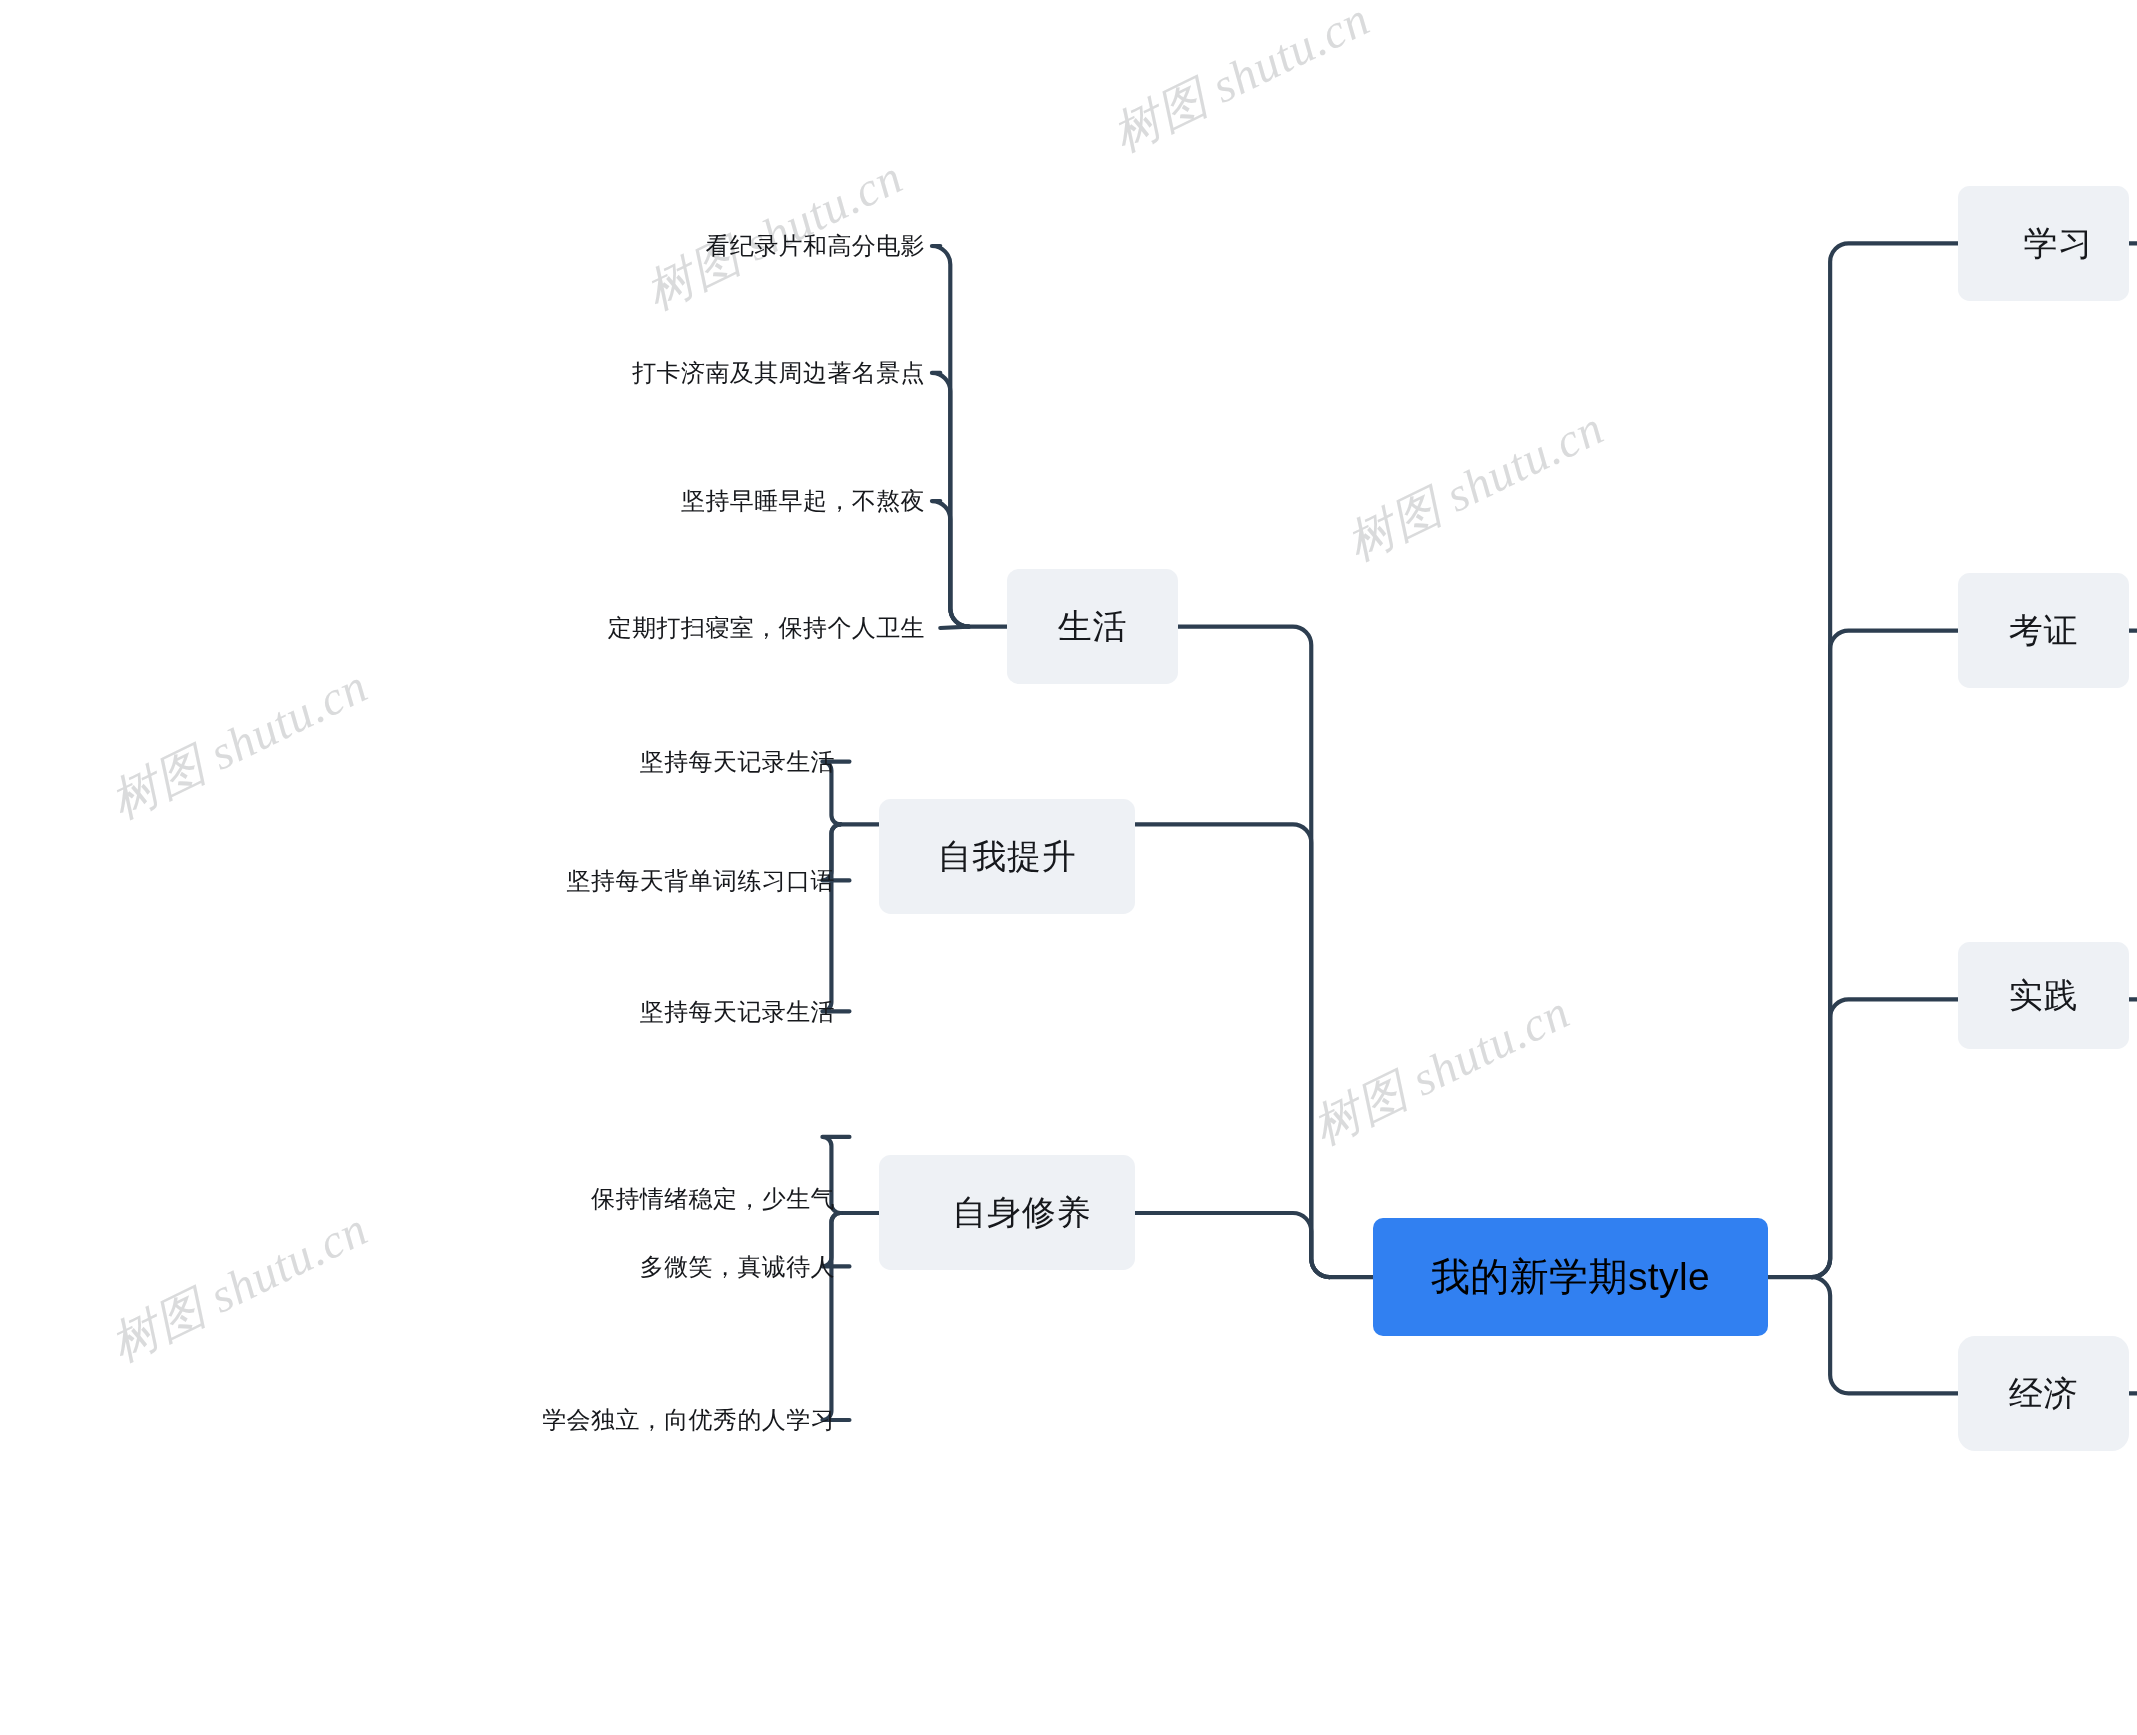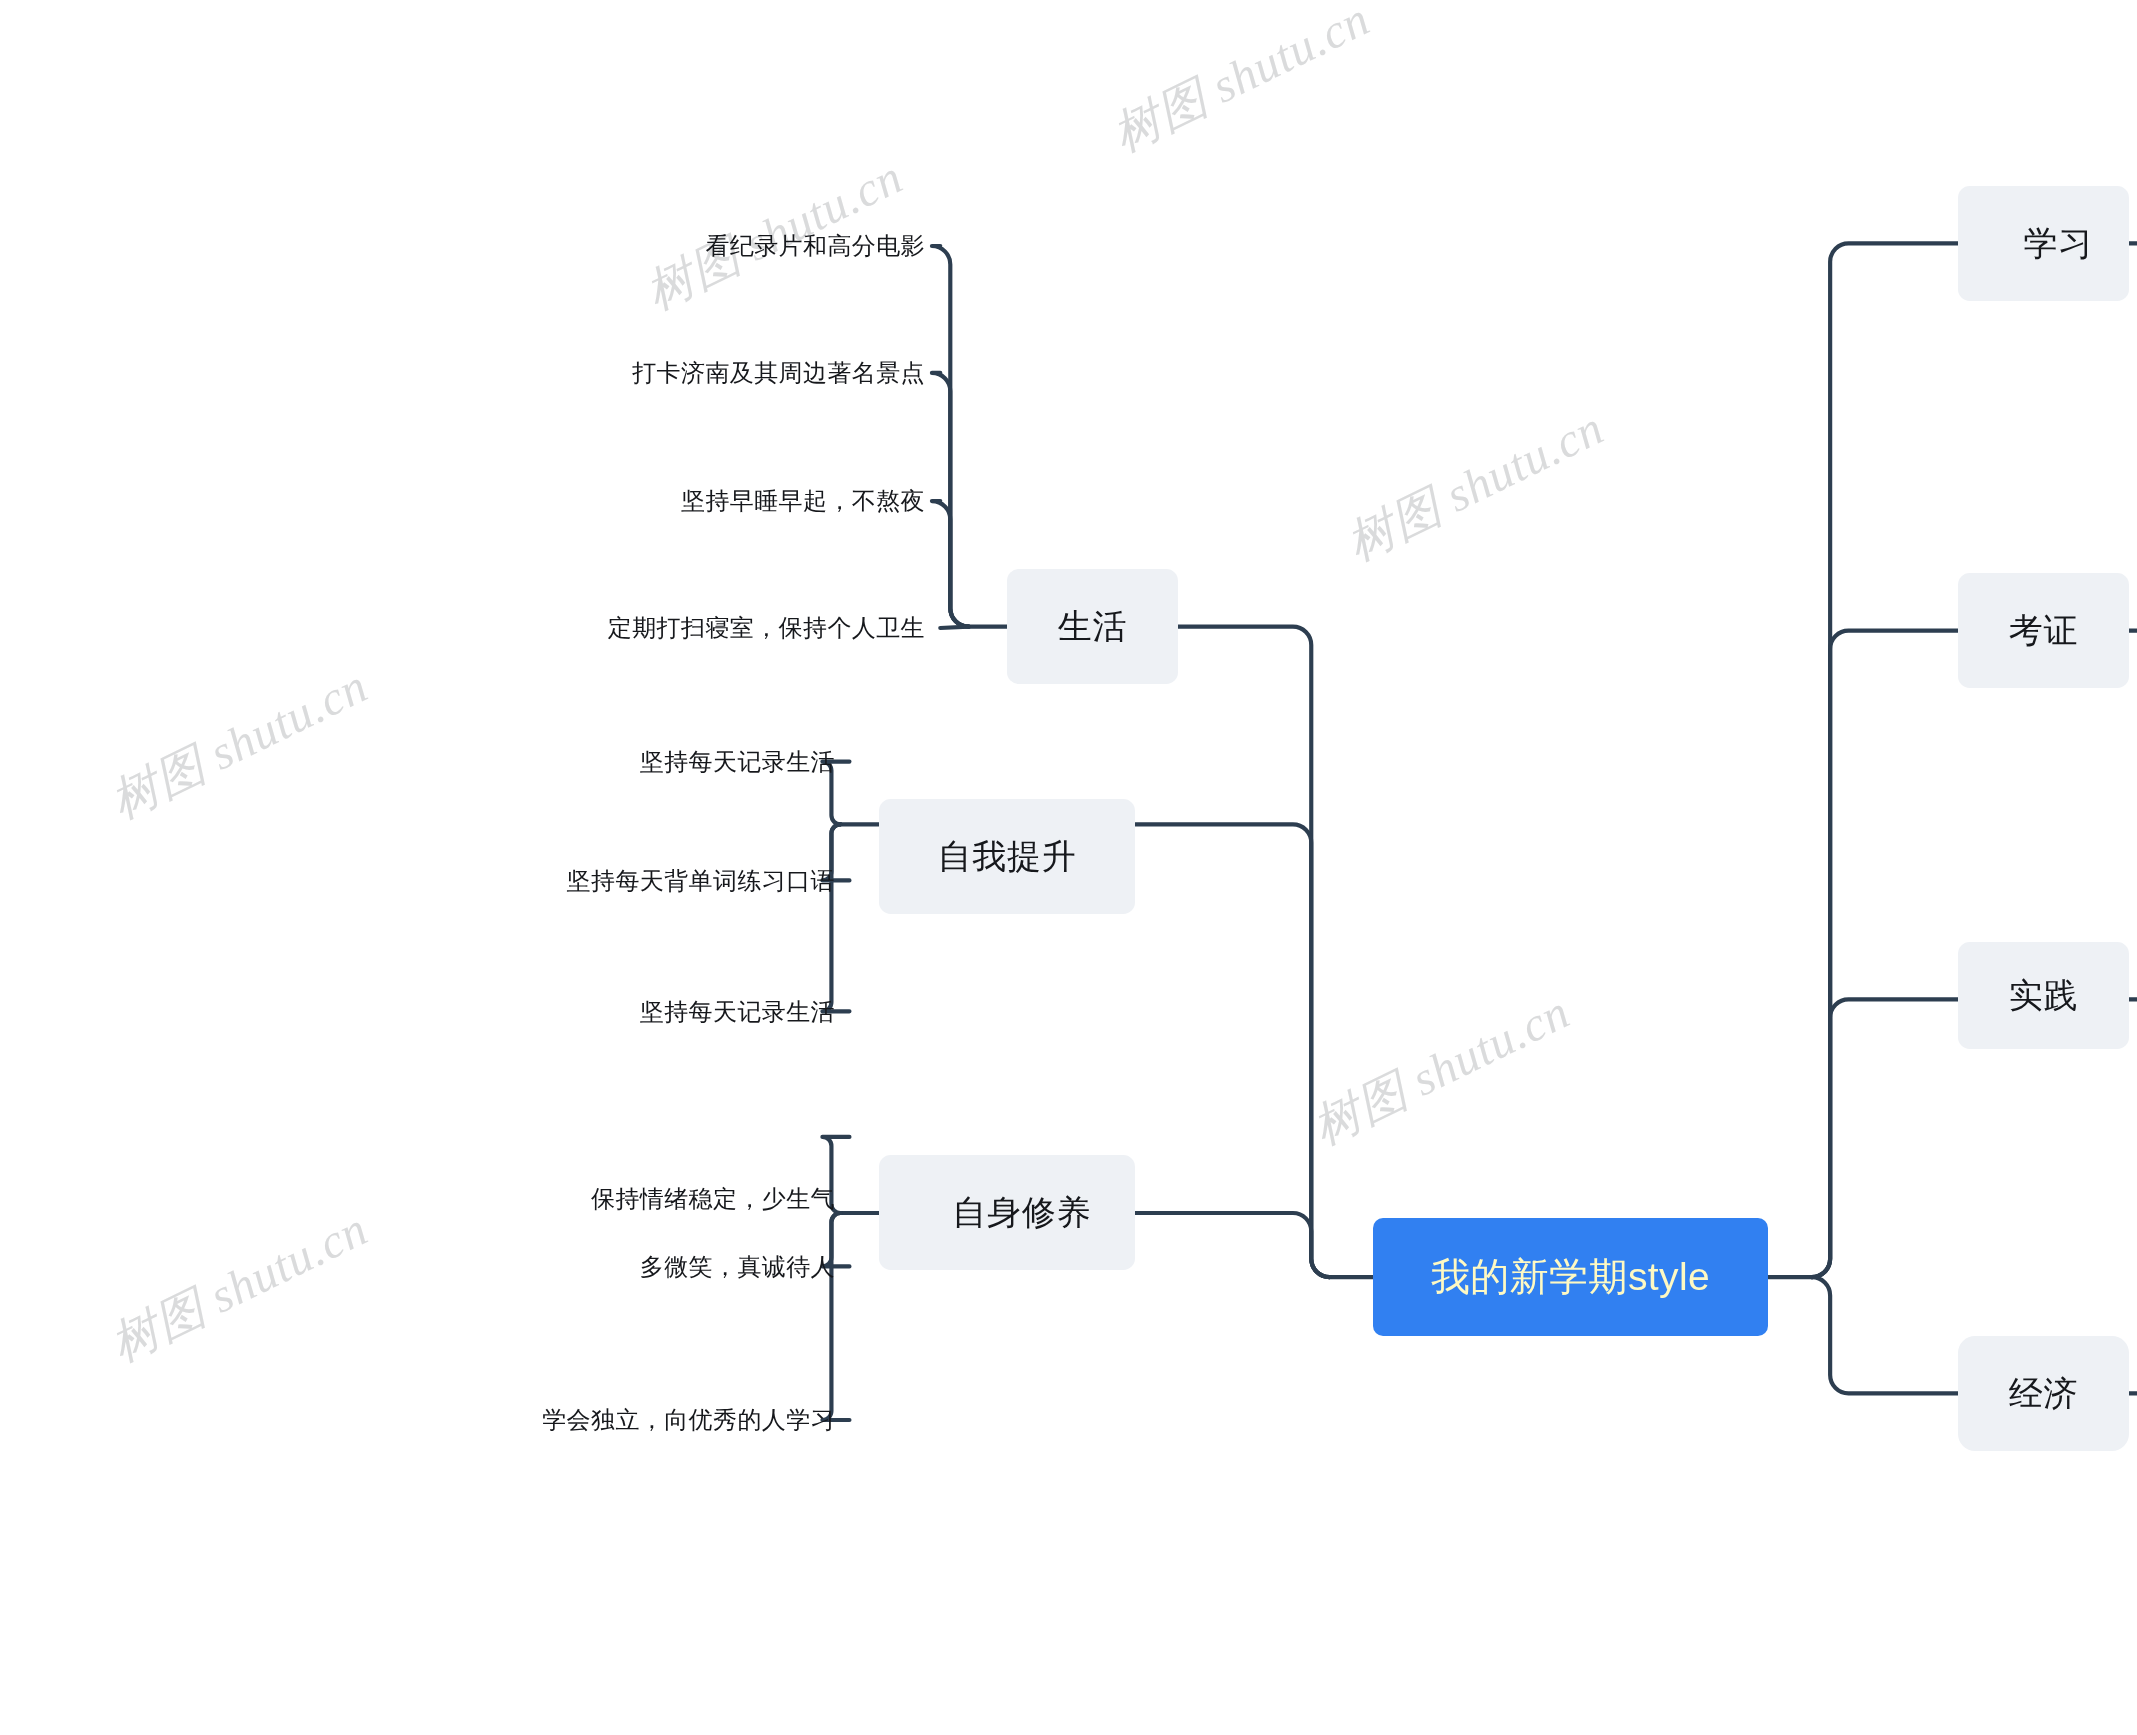--- a/index.html
+++ b/index.html
@@ -44,21 +44,21 @@
   .node {
     position: absolute;
     z-index: 3;
     display: flex;
     align-items: center;
     white-space: nowrap;
     box-sizing: border-box;
   }
   .node-root {
     background: #3180f1;
-    color: #fef9c3;
+    color: #000000;
     border-radius: 10px;
     font-size: 39px;
     padding: 0 22px;
     height: 73px;
     letter-spacing: 0.4px;
   }
   .node-branch {
     background: #eef1f5;
     color: #16181c;
     border-radius: 11.7px;

